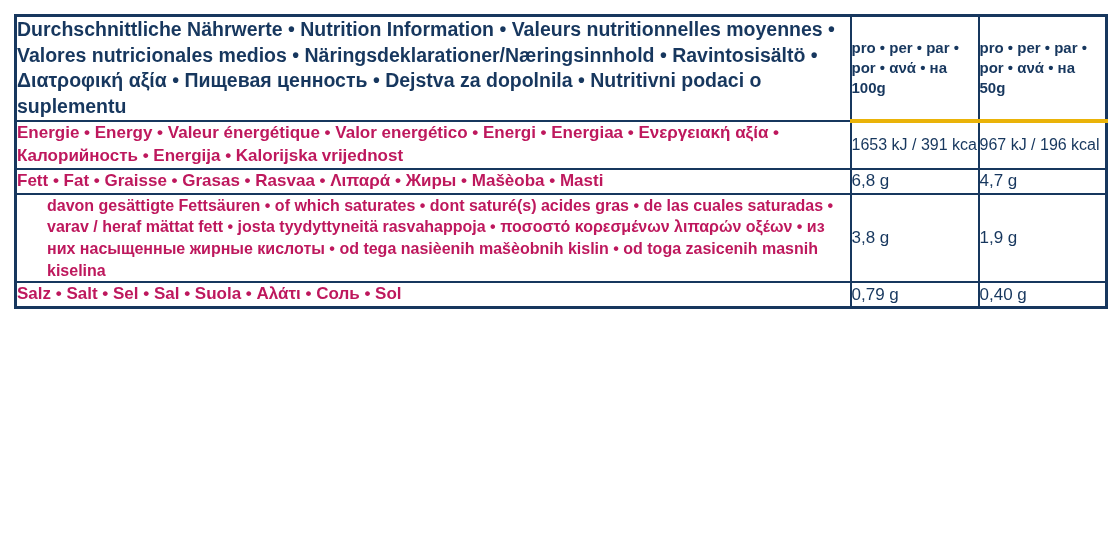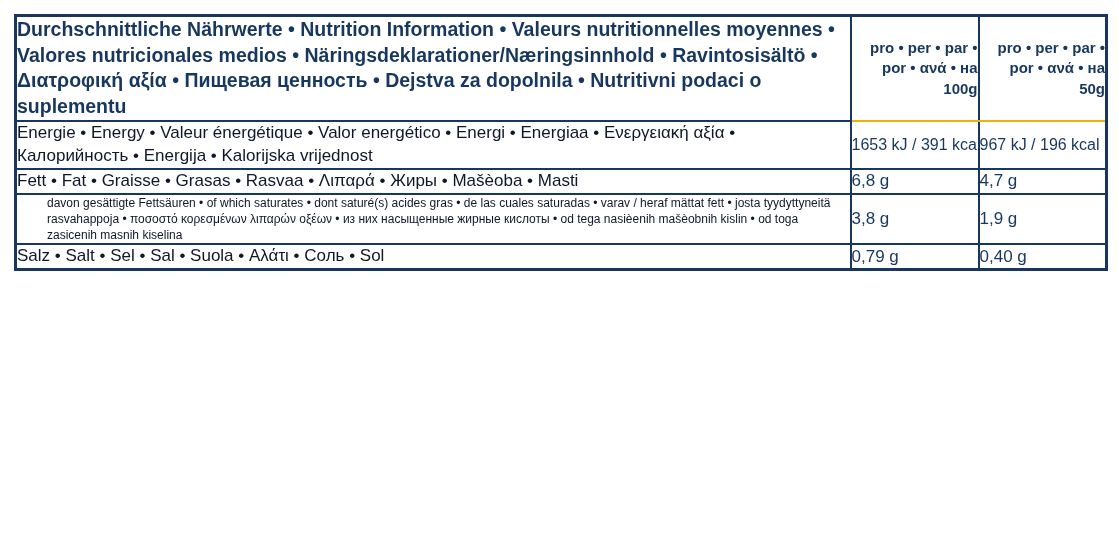--- a/index.html
+++ b/index.html
@@ -41,43 +41,44 @@
     padding: 10px 12px 12px 12px;
     font-size: 19.5px;
     line-height: 1.32;
     font-weight: bold;
     color: #17375e;
     border-right: 2px solid #17375e;
     border-bottom: 2px solid #17375e;
     vertical-align: top;
   }
   .hdr-unit {
-    text-align: right;
+    text-align: left;
     font-size: 15px;
     line-height: 1.35;
     font-weight: bold;
     color: #17375e;
-    border-bottom: 2px solid #eab308;
+    border-bottom: 4px solid #eab308;
     padding: 6px 4px 8px 4px;
     vertical-align: middle;
   }
   .hdr-unit.mid { border-right: 2px solid #17375e; }
 
   
   .cell-label {
     padding: 9px 12px 10px 12px;
     font-size: 17px;
     line-height: 1.35;
-    color: #0f172a;
+    color: #be185d;
     border-right: 2px solid #17375e;
     border-bottom: 2px solid #17375e;
+    font-weight: bold;
   }
   .cell-label.indent {
     padding-left: 30px;
-    font-size: 12px;
+    font-size: 16px;
   }
   .cell-val {
     text-align: left;
     font-size: 17px;
     color: #17375e;
     border-bottom: 2px solid #17375e;
     padding: 9px 4px 10px 4px;
     white-space: nowrap;
   }
   .cell-val.mid { border-right: 2px solid #17375e; }

